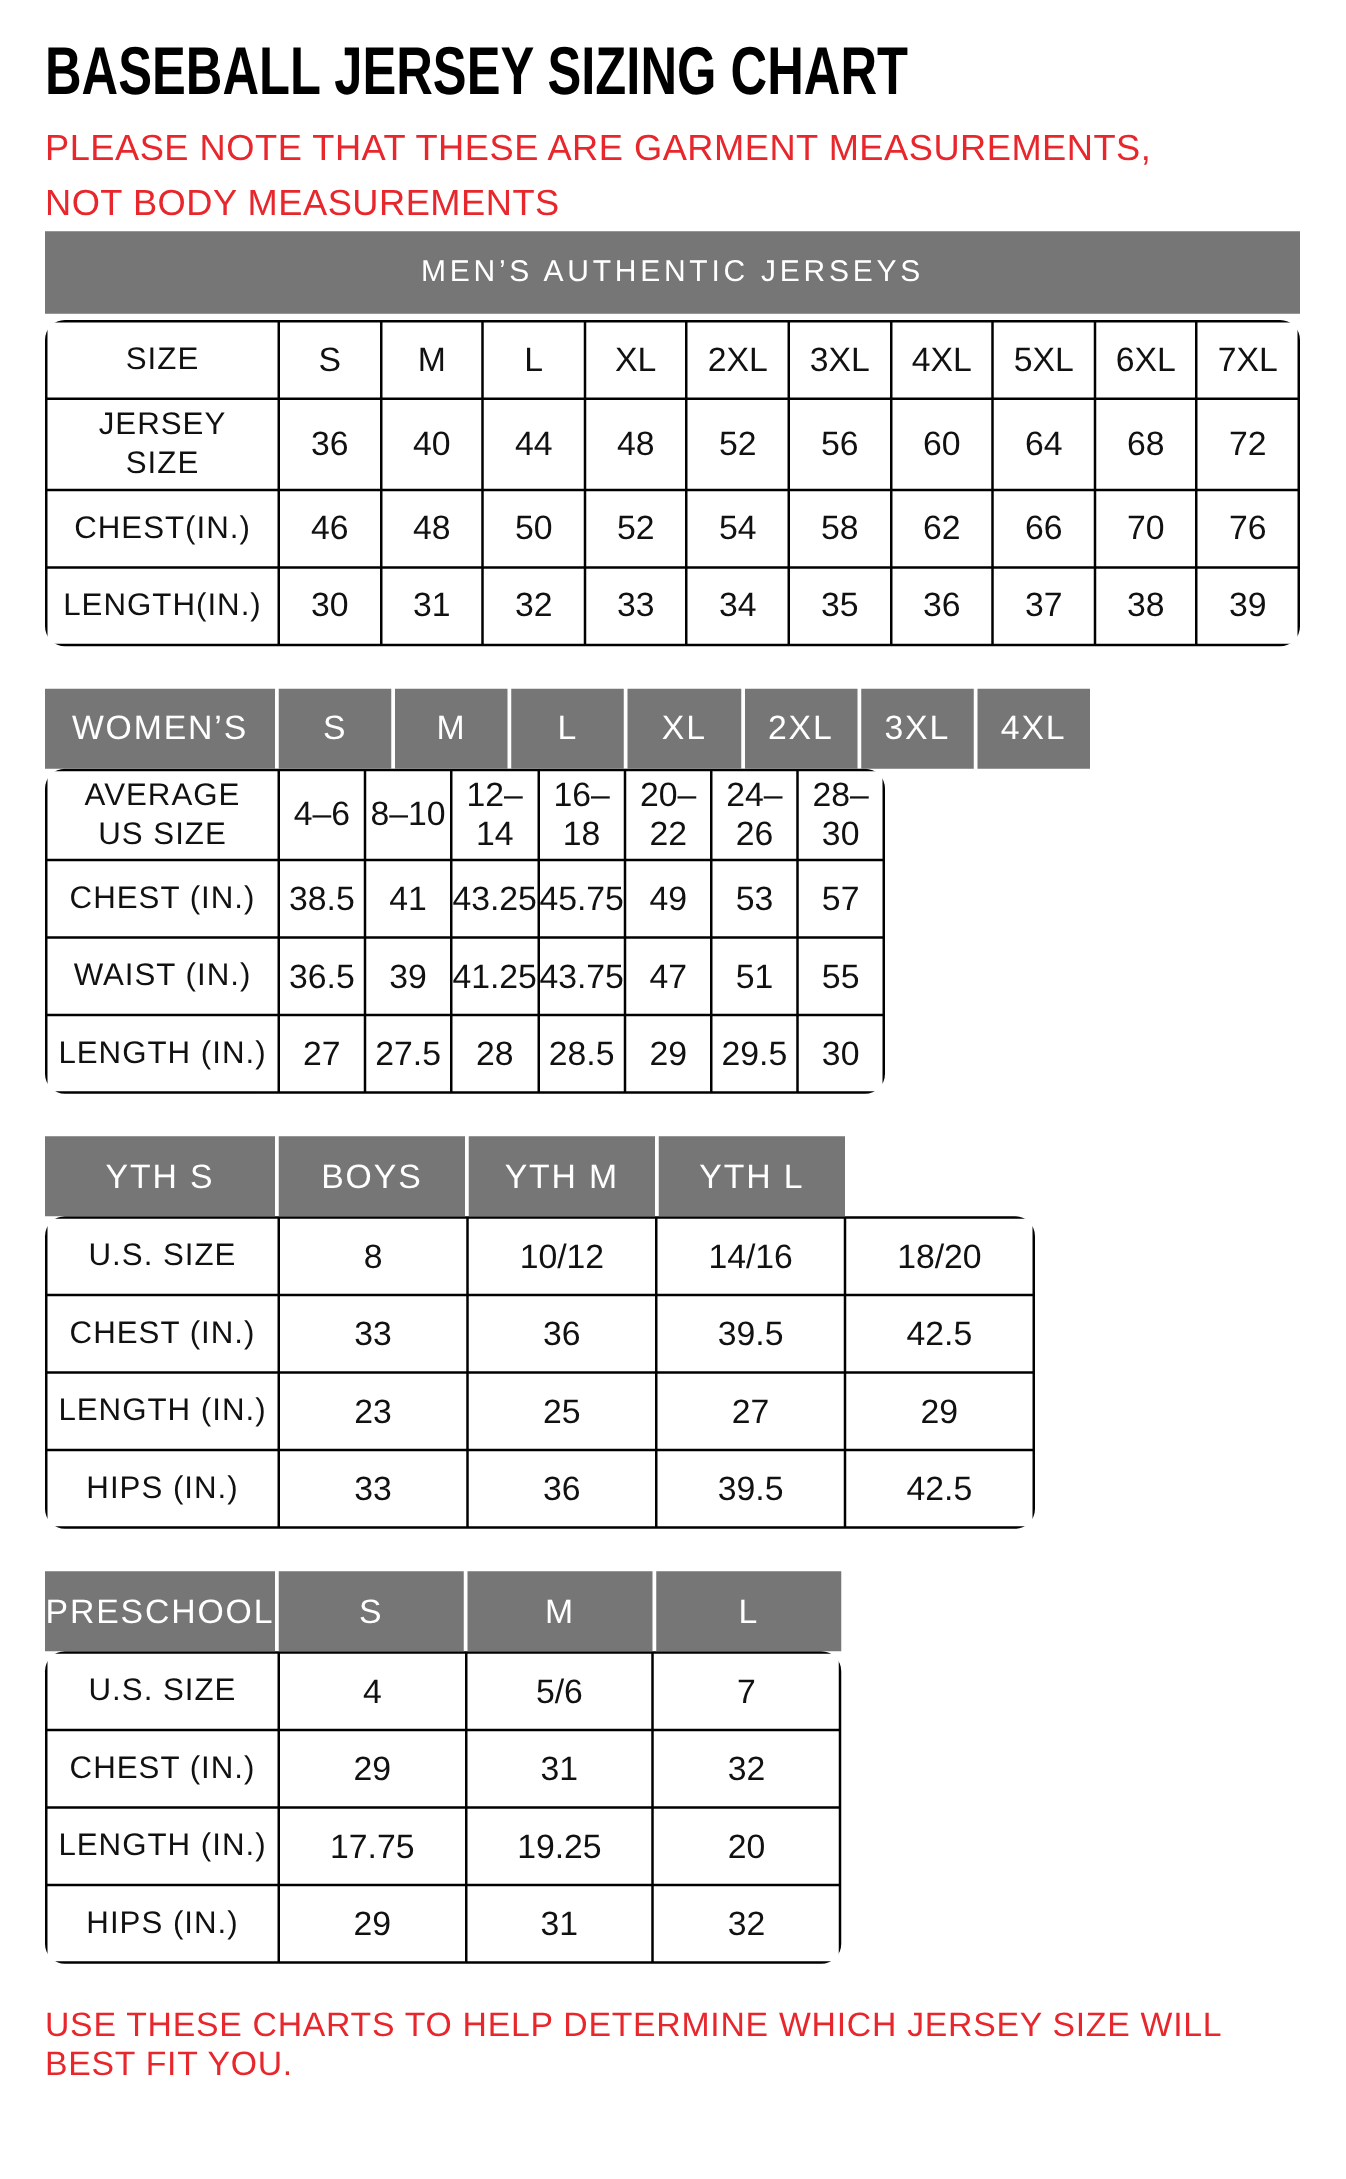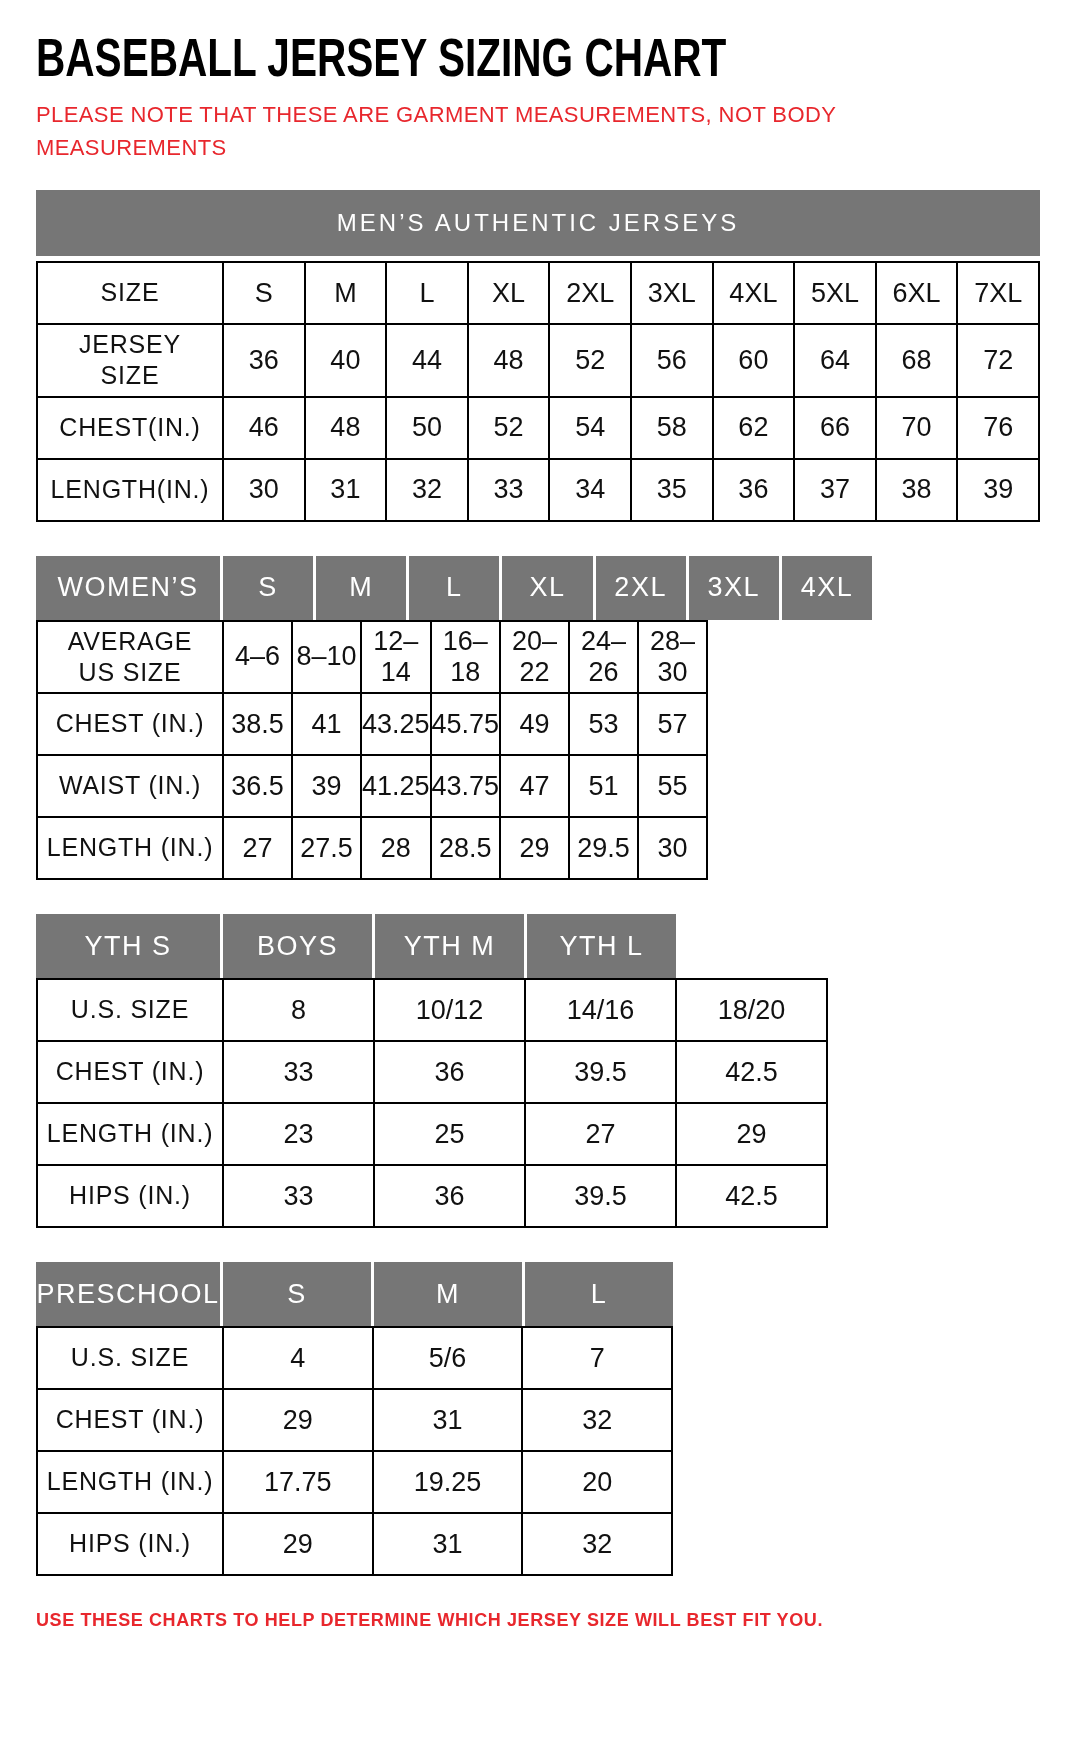--- a/index.html
+++ b/index.html
@@ -21,25 +21,24 @@
     font-weight:700;
     font-size:52px;
     color:#000;
     white-space:nowrap;
     transform:scale(0.78,1.04);
     transform-origin:left top;
     margin-bottom:12px;
   }
   .note{
     color:var(--red);
-    font-size:22px;
+    font-size:29px;
     line-height:1.5;
     letter-spacing:0.4px;
     max-width:900px;
-    margin-bottom:26px;
   }
 
   .tbl{margin-bottom:34px;}
 
   .banner{
     background:var(--gray);
     color:#fff;
     height:66px;
     display:flex;align-items:center;justify-content:center;
     font-size:24px;
@@ -60,41 +59,41 @@
     font-size:27px;
     letter-spacing:1.5px;
     text-align:center;
   }
 
   .body-grid{
     display:grid;
     gap:2px;
     background:var(--line);
     padding:2px;
+    border-radius:16px;
   }
   .cell{
     background:#fff;
     min-height:60px;
     display:flex;align-items:center;justify-content:center;
     font-size:27px;
     text-align:center;
   }
   .label-cell{
     font-size:25px;
     letter-spacing:0.8px;
     line-height:1.25;
     padding:4px 8px;
   }
 
   .footer-note{
     color:var(--red);
-    font-size:18px;
+    font-size:27px;
     letter-spacing:0.6px;
     margin-top:6px;
-    font-weight:bold;
   }
 </style>
 </head>
 <body>
 
 <div class="page">
   <div class="title">BASEBALL JERSEY SIZING CHART</div>
   <div class="note">PLEASE NOTE THAT THESE ARE GARMENT MEASUREMENTS, NOT BODY MEASUREMENTS</div>
 
   <div id="tables-host">

